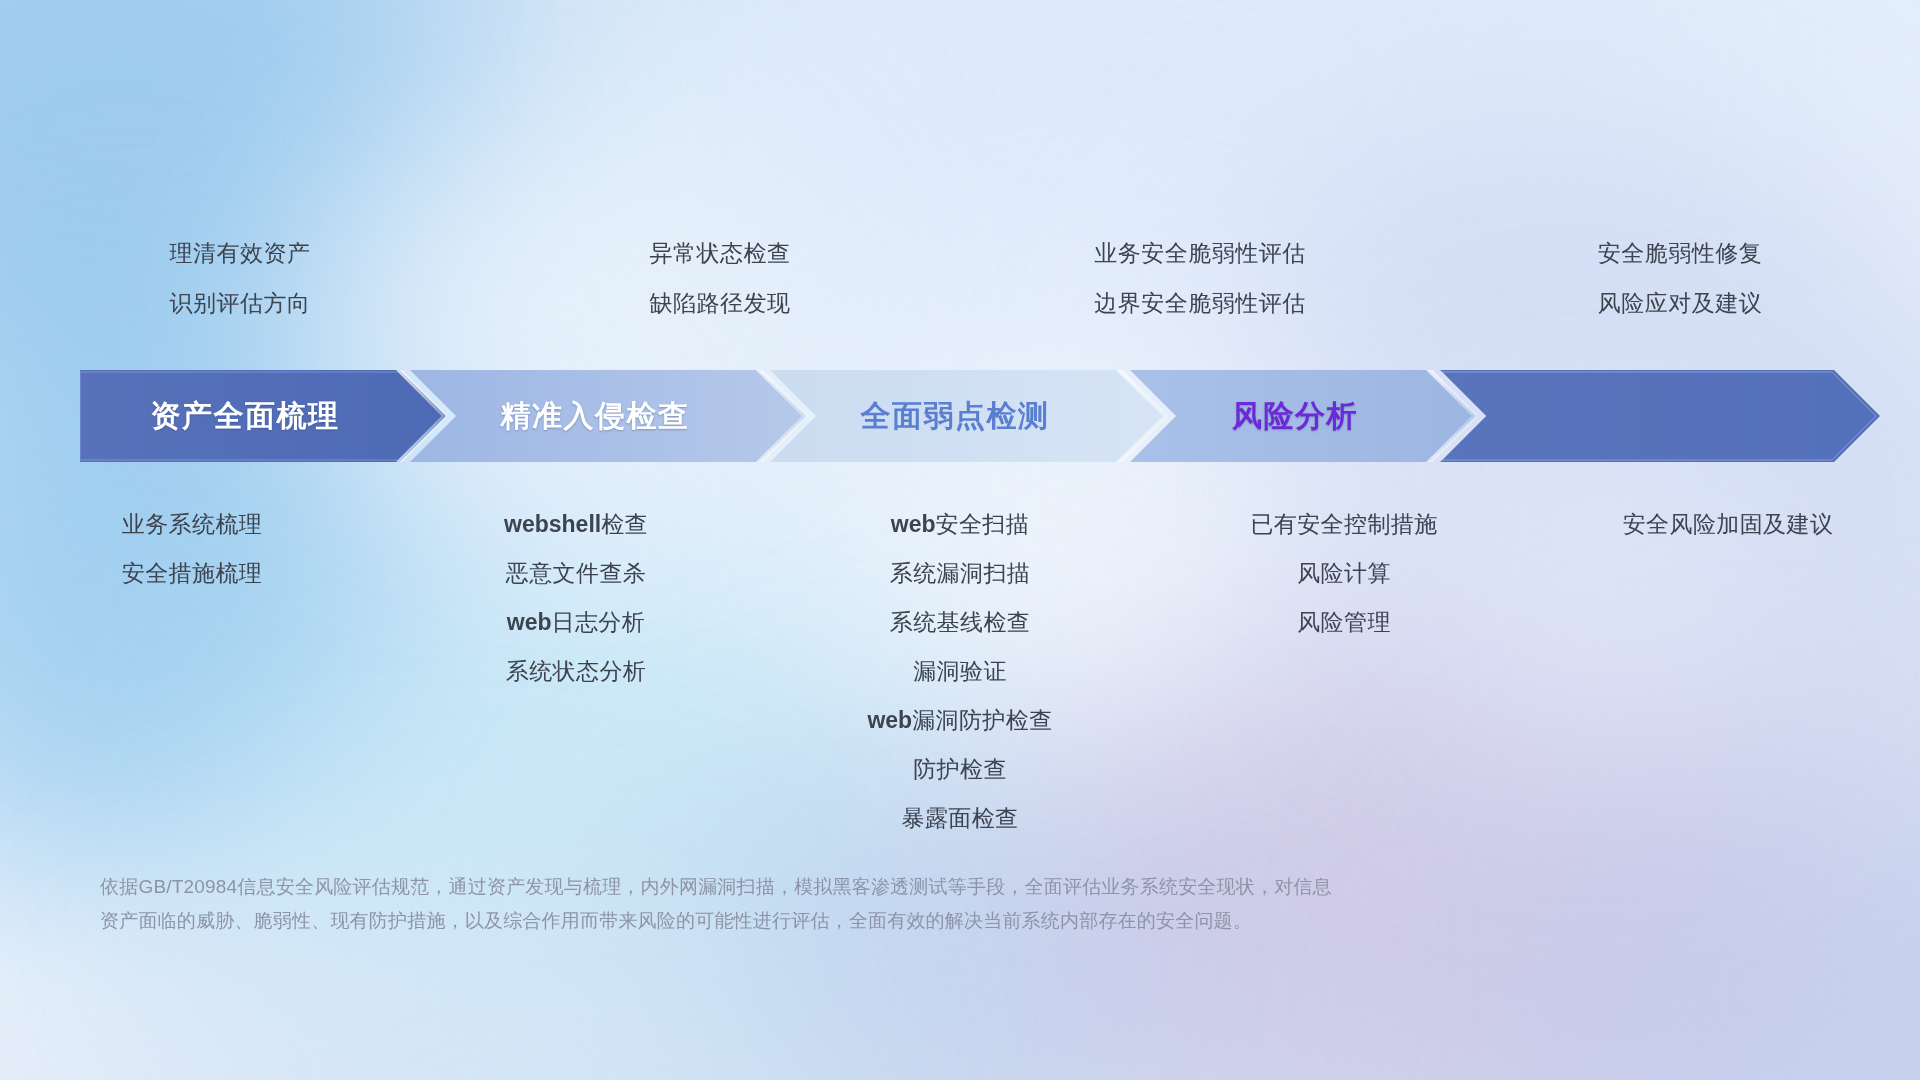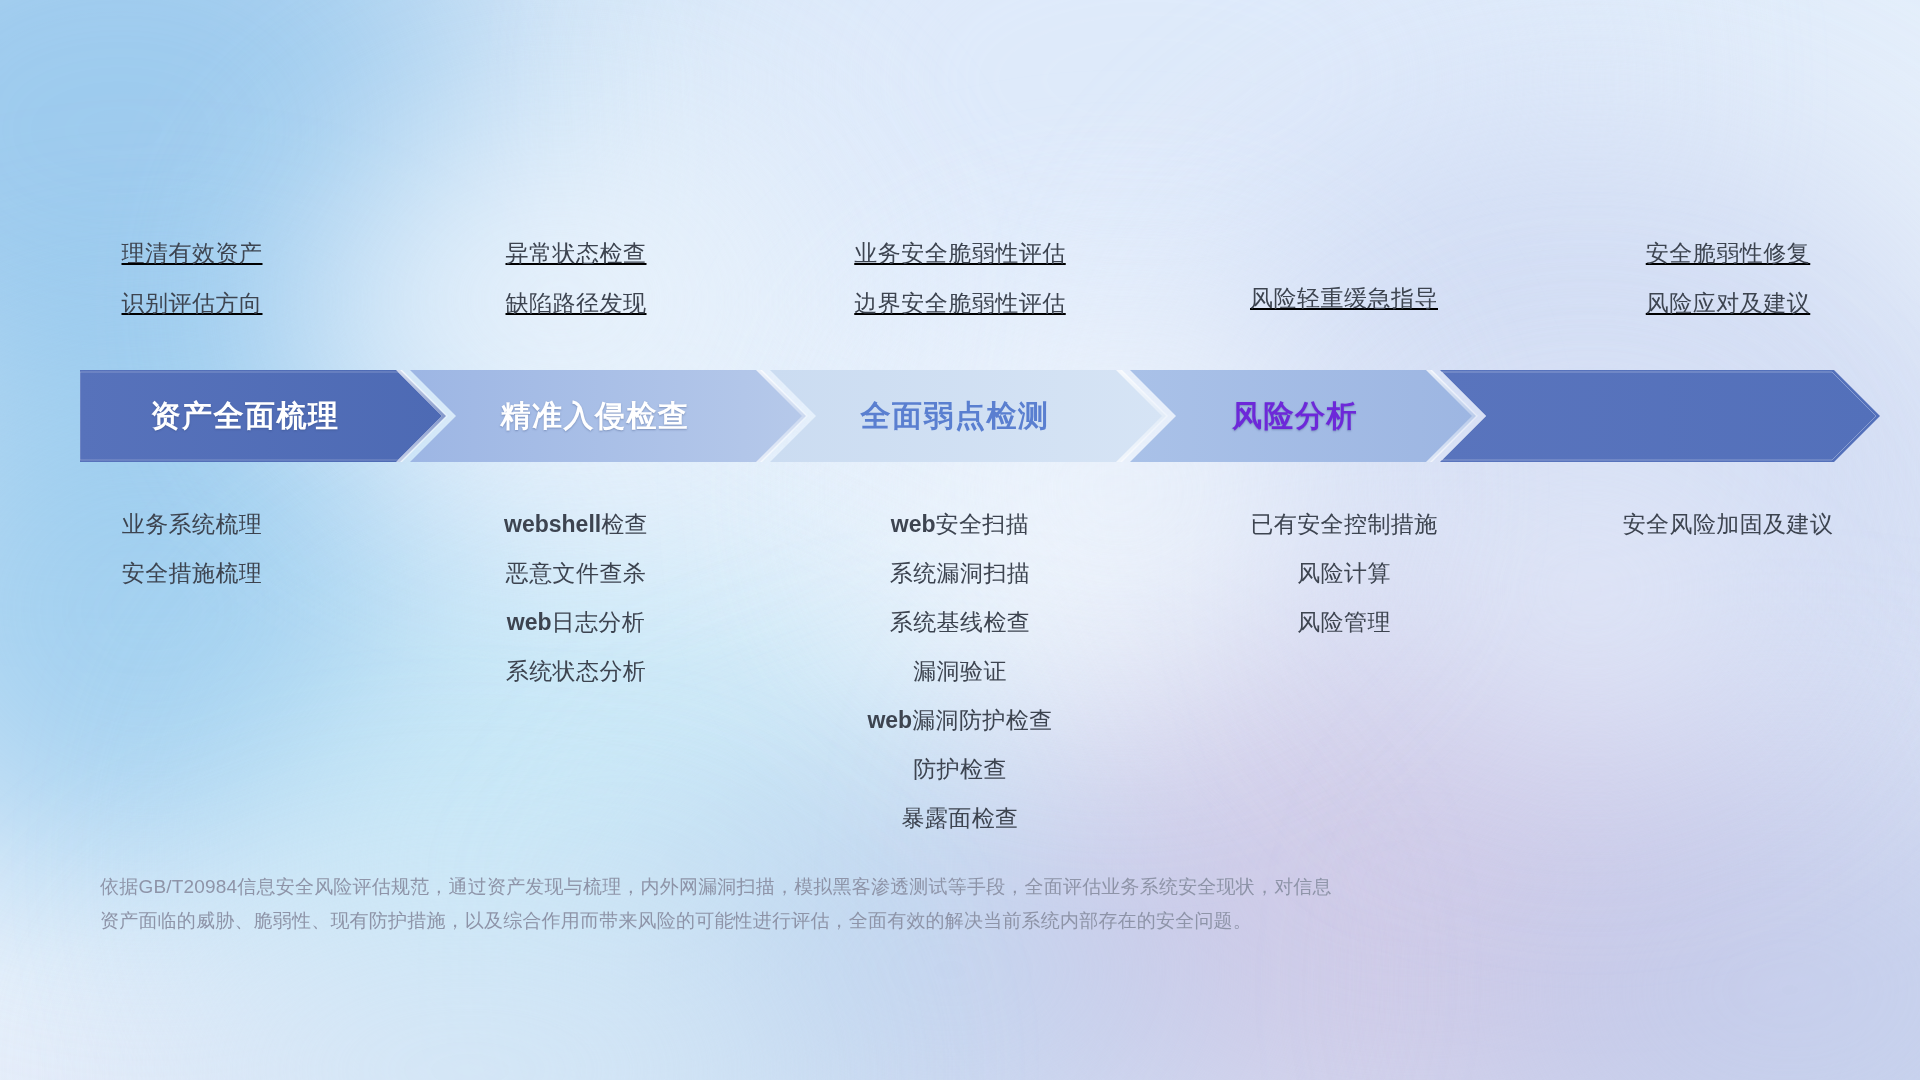--- a/index.html
+++ b/index.html
@@ -43,21 +43,20 @@
   
   #stage { position: absolute; inset: 0; }
 
   
   .toprow {
     position: absolute;
     left: 0; right: 0;
     top: 228px;
     height: 140px;
     display: flex;
-    text-decoration: underline;
   }
   .col {
     flex: 1 1 0;
     display: flex;
     flex-direction: column;
     align-items: center;
     justify-content: flex-start;
   }
   .col.center-v { justify-content: center; }
   .label {
@@ -150,23 +149,20 @@
         <div class="label">识别评估方向</div>
       </div>
       <div class="col">
         <div class="label">异常状态检查</div>
         <div class="label">缺陷路径发现</div>
       </div>
       <div class="col">
         <div class="label">业务安全脆弱性评估</div>
         <div class="label">边界安全脆弱性评估</div>
       </div>
-      <div class="col center-v">
-        <div class="label">风险轻重缓急指导</div>
-      </div>
       <div class="col">
         <div class="label">安全脆弱性修复</div>
         <div class="label">风险应对及建议</div>
       </div>
     </div>
 
   <div id="banner">
     <svg width="1800" height="92" viewBox="0 0 1800 92" xmlns="http://www.w3.org/2000/svg">
       <defs>
         <linearGradient id="gDark" x1="0" y1="0" x2="1" y2="0">

